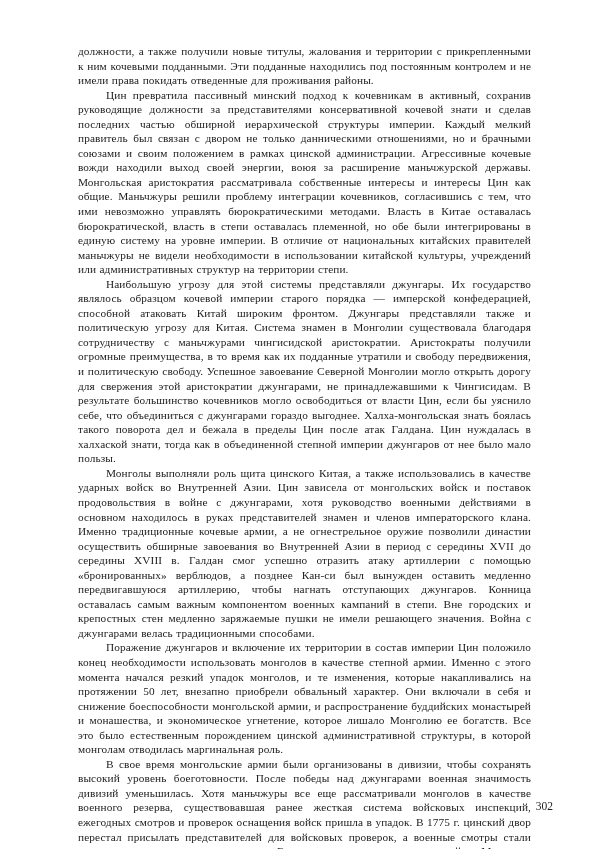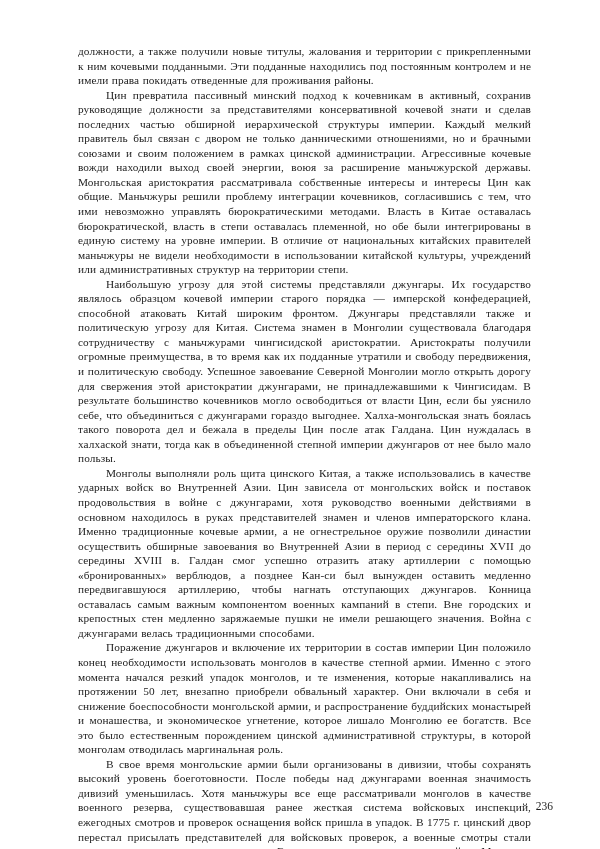--- a/index.html
+++ b/index.html
@@ -48,14 +48,14 @@
 
 <div class="page">
   <div class="text-block">
     <p class="continuation">должности, а также получили новые титулы, жалования и территории с прикрепленными к ним кочевыми подданными. Эти подданные находились под постоянным контролем и не имели права покидать отведенные для проживания районы.</p>
     <p>Цин превратила пассивный минский подход к кочевникам в активный, сохранив руководящие должности за представителями консервативной кочевой знати и сделав последних частью обширной иерархической структуры империи. Каждый мелкий правитель был связан с двором не только данническими отношениями, но и брачными союзами и своим положением в рамках цинской администрации. Агрессивные кочевые вожди находили выход своей энергии, воюя за расширение маньчжурской державы. Монгольская аристократия рассматривала собственные интересы и интересы Цин как общие. Маньчжуры решили проблему интеграции кочевников, согласившись с тем, что ими невозможно управлять бюрократическими методами. Власть в Китае оставалась бюрократической, власть в степи оставалась племенной, но обе были интегрированы в единую систему на уровне империи. В отличие от национальных китайских правителей маньчжуры не видели необходимости в использовании китайской культуры, учреждений или административных структур на территории степи.</p>
     <p>Наибольшую угрозу для этой системы представляли джунгары. Их государство являлось образцом кочевой империи старого порядка — имперской конфедерацией, способной атаковать Китай широким фронтом. Джунгары представляли также и политическую угрозу для Китая. Система знамен в Монголии существовала благодаря сотрудничеству с маньчжурами чингисидской аристократии. Аристократы получили огромные преимущества, в то время как их подданные утратили и свободу передвижения, и политическую свободу. Успешное завоевание Северной Монголии могло открыть дорогу для свержения этой аристократии джунгарами, не принадлежавшими к Чингисидам. В результате большинство кочевников могло освободиться от власти Цин, если бы уяснило себе, что объединиться с джунгарами гораздо выгоднее. Халха-монгольская знать боялась такого поворота дел и бежала в пределы Цин после атак Галдана. Цин нуждалась в халхаской знати, тогда как в объединенной степной империи джунгаров от нее было мало пользы.</p>
     <p>Монголы выполняли роль щита цинского Китая, а также использовались в качестве ударных войск во Внутренней Азии. Цин зависела от монгольских войск и поставок продовольствия в войне с джунгарами, хотя руководство военными действиями в основном находилось в руках представителей знамен и членов императорского клана. Именно традиционные кочевые армии, а не огнестрельное оружие позволили династии осуществить обширные завоевания во Внутренней Азии в период с середины XVII до середины XVIII в. Галдан смог успешно отразить атаку артиллерии с помощью «бронированных» верблюдов, а позднее Кан-си был вынужден оставить медленно передвигавшуюся артиллерию, чтобы нагнать отступающих джунгаров. Конница оставалась самым важным компонентом военных кампаний в степи. Вне городских и крепостных стен медленно заряжаемые пушки не имели решающего значения. Война с джунгарами велась традиционными способами.</p>
     <p>Поражение джунгаров и включение их территории в состав империи Цин положило конец необходимости использовать монголов в качестве степной армии. Именно с этого момента начался резкий упадок монголов, и те изменения, которые накапливались на протяжении 50 лет, внезапно приобрели обвальный характер. Они включали в себя и снижение боеспособности монгольской армии, и распространение буддийских монастырей и монашества, и экономическое угнетение, которое лишало Монголию ее богатств. Все это было естественным порождением цинской административной структуры, в которой монголам отводилась маргинальная роль.</p>
     <p>В свое время монгольские армии были организованы в дивизии, чтобы сохранять высокий уровень боеготовности. После победы над джунгарами военная значимость дивизий уменьшилась. Хотя маньчжуры все еще рассматривали монголов в качестве военного резерва, существовавшая ранее жесткая система войсковых инспекций, ежегодных смотров и проверок оснащения войск пришла в упадок. В 1775 г. цинский двор перестал присылать представителей для войсковых проверок, а военные смотры стали проводиться только раз в три года. В то же время число монастырей в Монголии значительно увеличилось. Цин строго следила за численностью монгольских аристократов и других лиц, собиравшихся принять монашество, чтобы предотвратить уменьшение военного резерва. Увеличение числа монахов совпало с уменьшением потребности Цин в монгольских войсках. Гегемония Цин также привела к установлению внутреннего мира в Монголии, что позволило без риска строить монастыри по всей территории степи. Монастыри стали центрами сельского хозяйства, торговли и образования. В XIX в. в некоторых районах Монголии монахи составляли от трети до половины численности мужского населения. Хотя монахи принимали участие в скотоводческой экономике, а иногда даже жили у себя</p>
   </div>
-  <div class="page-number">236</div>
+  <div class="page-number">302</div>
 </div>
 
 </body></html>

